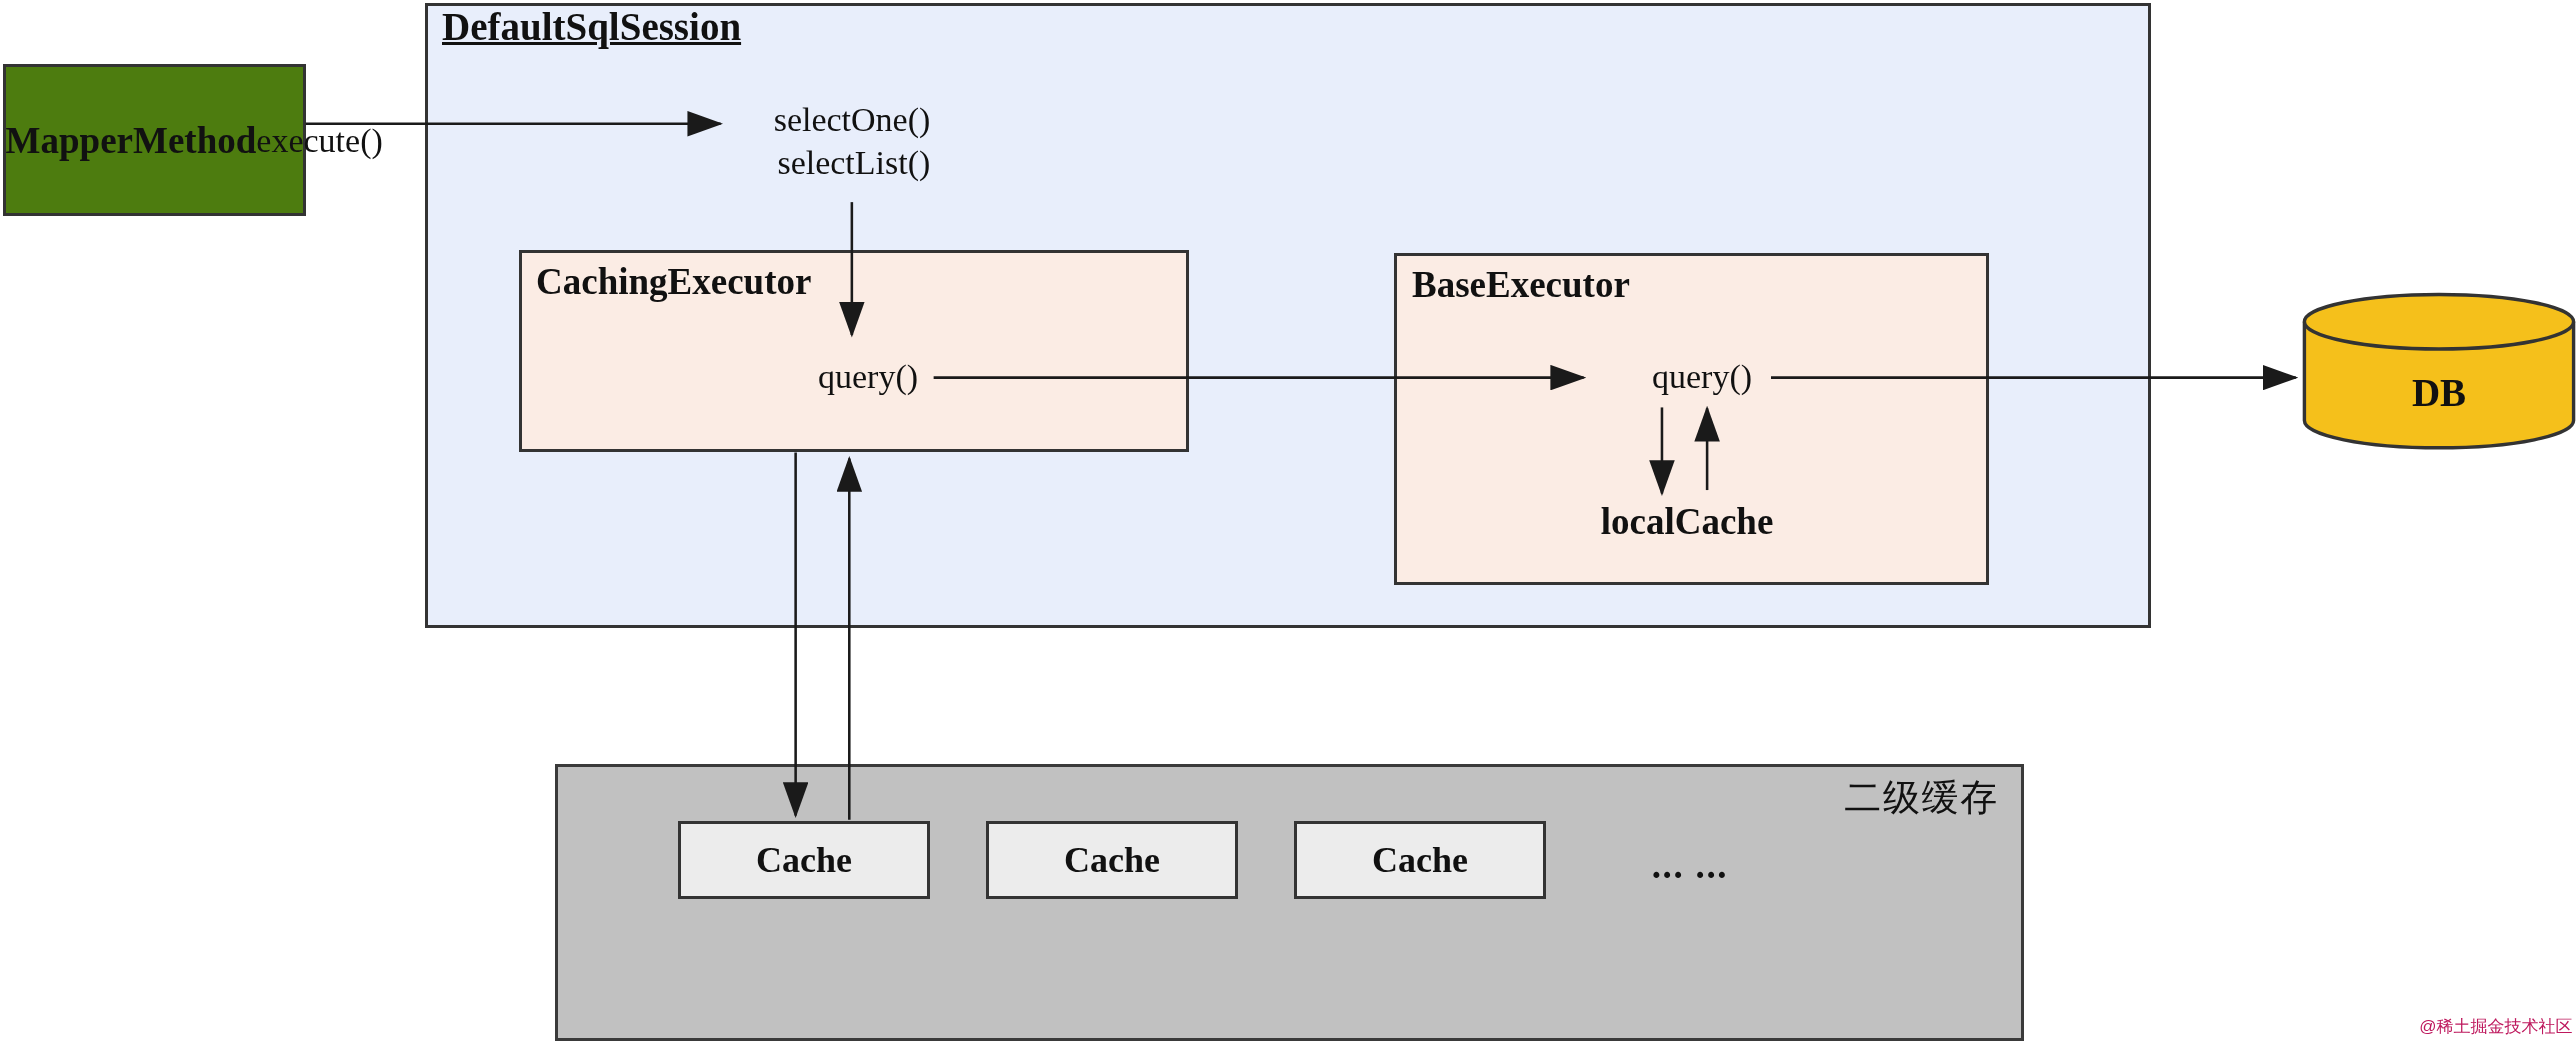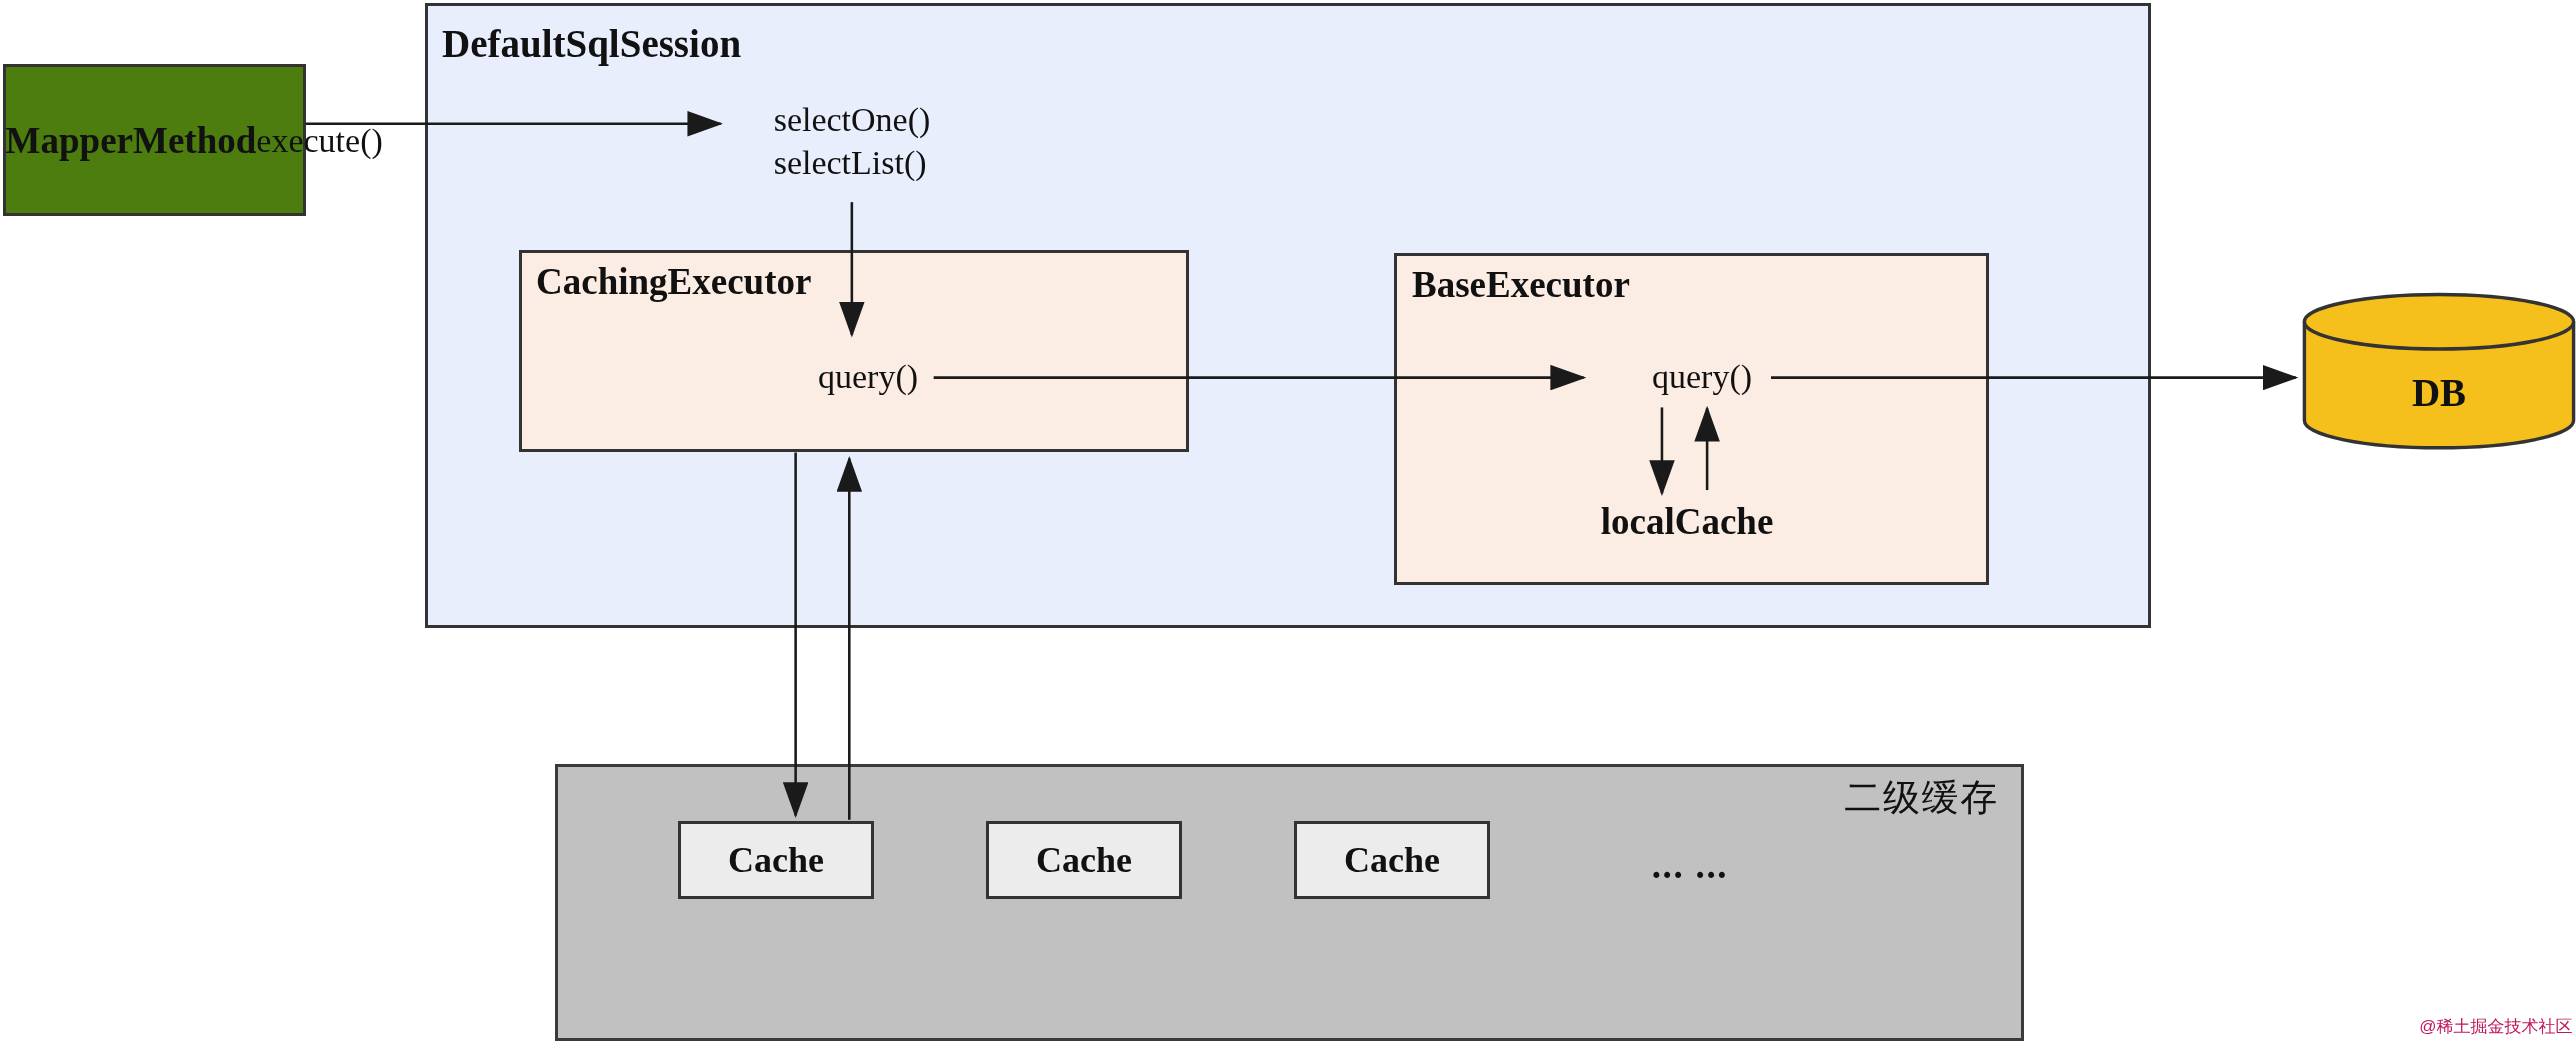--- a/index.html
+++ b/index.html
@@ -21,38 +21,38 @@
     box-sizing: border-box;
     border: 3.4px solid #333333;
   }
   .session-box   { left: 425px; top: 3.4px;   width: 1726px; height: 625px; background: #e8eefb; }
   .mapper-box    { left: 2.6px;   top: 64px;  width: 303px;  height: 152px; background: #4d7c0f;
                    display: flex; flex-direction: row; align-items: center; justify-content: space-between; }
   .caching-box   { left: 519px; top: 250px; width: 670px;  height: 202px; background: #fbece4; }
   .base-box      { left: 1394px; top: 253px; width: 595px; height: 332px; background: #fbece4; }
   .panel-box     { left: 555px; top: 764px; width: 1469px; height: 277px; background: #c1c1c1; border-color: #3a3a3a; }
   .cache-box     { position: absolute; box-sizing: border-box; border: 3.4px solid #333333;
-                   width: 196px; height: 78px; top: 54px; background: #ececec;
+                   width: 252px; height: 78px; top: 54px; background: #ececec;
                    display: flex; align-items: center; justify-content: center; }
   .cache-1 { left: 120px; }
   .cache-2 { left: 428px; }
   .cache-3 { left: 736px; }
 
   .lbl { position: absolute; white-space: nowrap; line-height: 1.1; }
   .ctr { transform: translate(-50%, -50%); }
   .bold { font-weight: bold; }
   .t46 { font-size: 39px; }
   .t44 { font-size: 37px; }
   .t40 { font-size: 34px; margin-left: 14px; }
 
   .mapper-title  { font-size: 37px; font-weight: bold; line-height: 45px; }
   .mapper-method { font-size: 34px; line-height: 45px; }
 
   .select-block { position: absolute; left: 852px; top: 141px; transform: translate(-50%, -50%);
-                  text-align: left; font-size: 34px; line-height: 43px; }
+                  text-align: right; font-size: 34px; line-height: 43px; }
 
   .panel-title { position: absolute; right: 22px; top: 6px; font-size: 37px; letter-spacing: 1.7px; }
   .cache-label { font-size: 36px; font-weight: bold; }
   .ellipsis-label { position: absolute; left: 1132px; top: 98px; transform: translate(-50%, -50%);
                     font-size: 37px; font-weight: bold; letter-spacing: 1.7px; }
 
   .watermark { position: absolute; right: 3.4px; top: 1015px; font-size: 17px;
                color: #be185d; font-family: "Liberation Sans", sans-serif; }
 
   #arrow-layer, #db-cylinder { position: absolute; }
@@ -103,21 +103,21 @@
       <line x1="1000" y1="237" x2="1000" y2="393" marker-end="url(#arr)"></line>
       <line x1="1096" y1="443" x2="1859" y2="443" marker-end="url(#arr)"></line>
       <line x1="2079" y1="443" x2="2695" y2="443" marker-end="url(#arr)"></line>
       <line x1="934" y1="531" x2="934" y2="957" marker-end="url(#arr)"></line>
       <line x1="997" y1="962" x2="997" y2="538" marker-end="url(#arr)"></line>
       <line x1="1951" y1="478" x2="1951" y2="579" marker-end="url(#arr)"></line>
       <line x1="2004" y1="575" x2="2004" y2="479" marker-end="url(#arr)"></line>
     </g>
   </svg>
 
-  <span class="lbl bold t46" style="left:442px; top:23px;">DefaultSqlSession</span>
+  <span class="lbl bold t46" style="left:442px; top:6px;text-decoration:underline;">DefaultSqlSession</span>
 
   <div class="select-block">
     <div>selectOne()</div>
     <div>selectList()</div>
   </div>
 
   <span class="lbl bold t44" style="left:536px; top:262px;">CachingExecutor</span>
   <span class="lbl t40 ctr" style="left:854px; top:377px;">query()</span>
 
   <span class="lbl bold t44" style="left:1412px; top:265px;">BaseExecutor</span>

